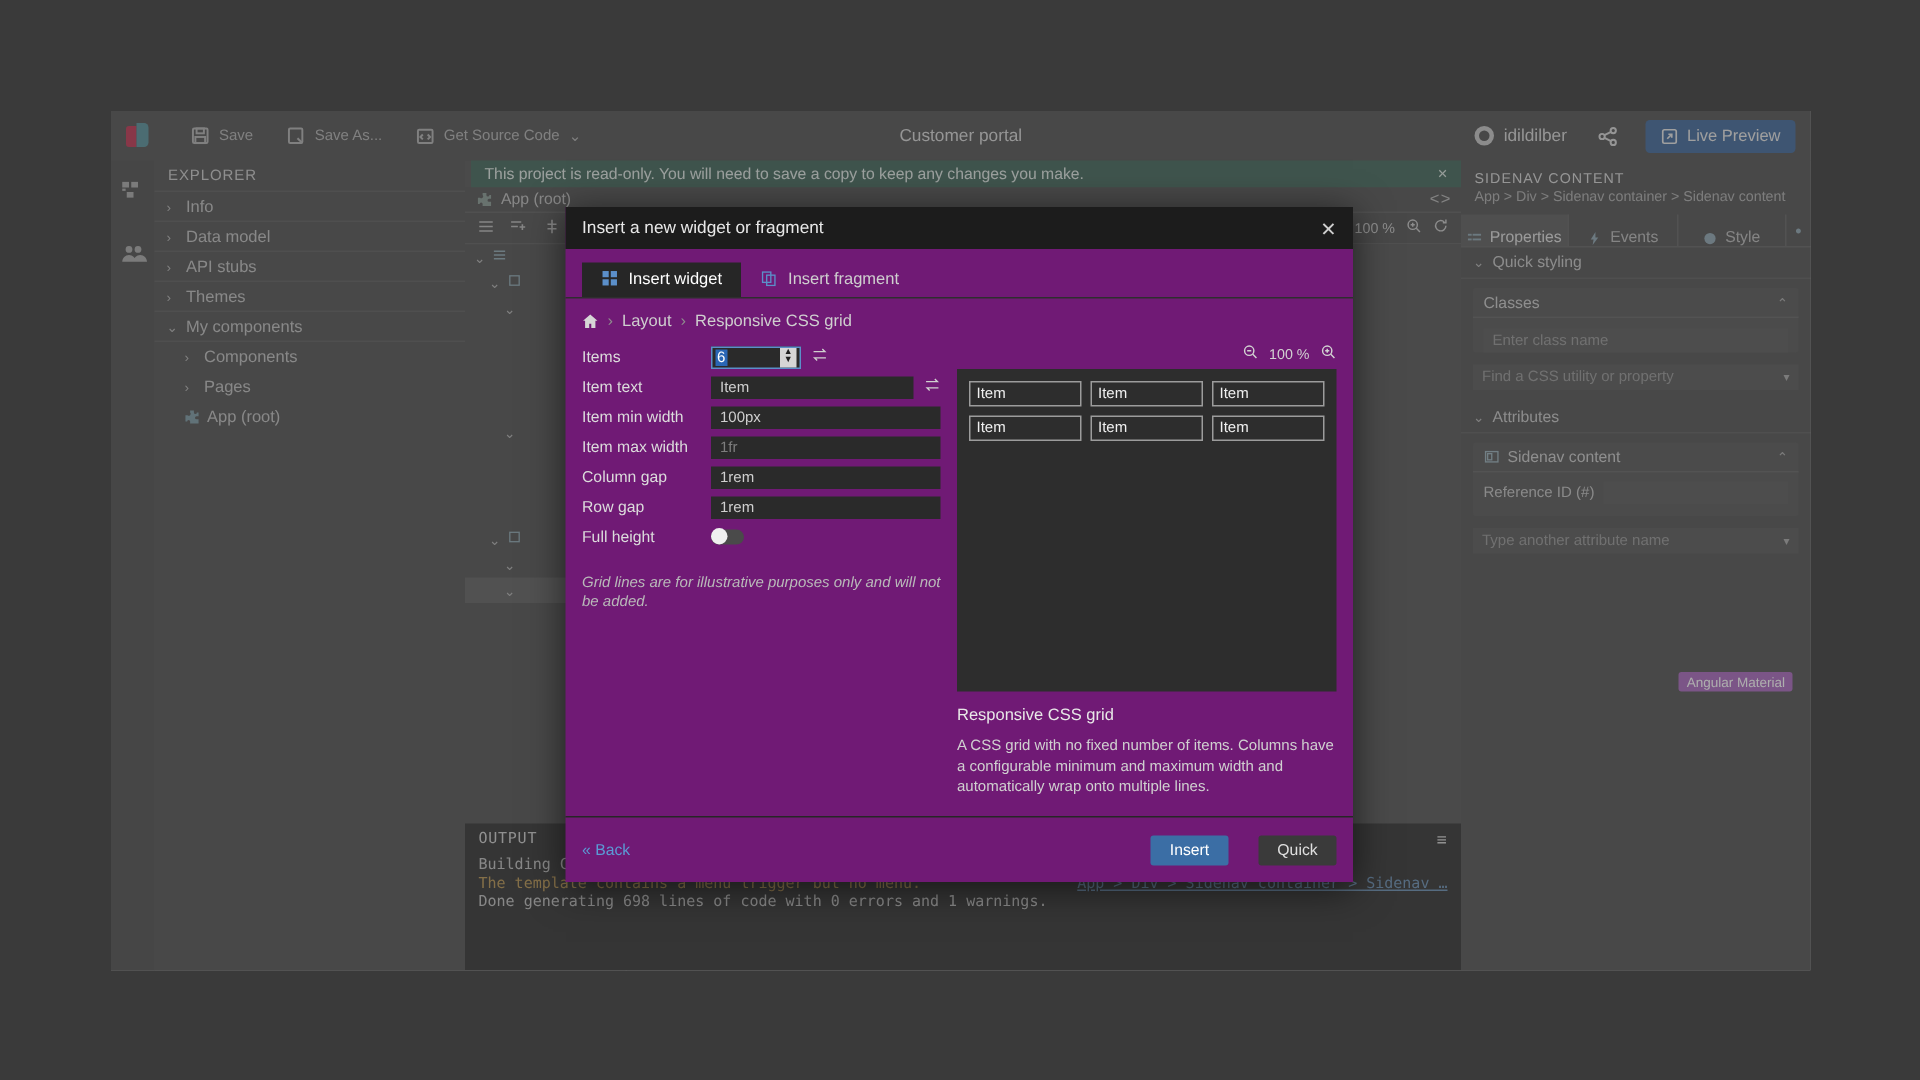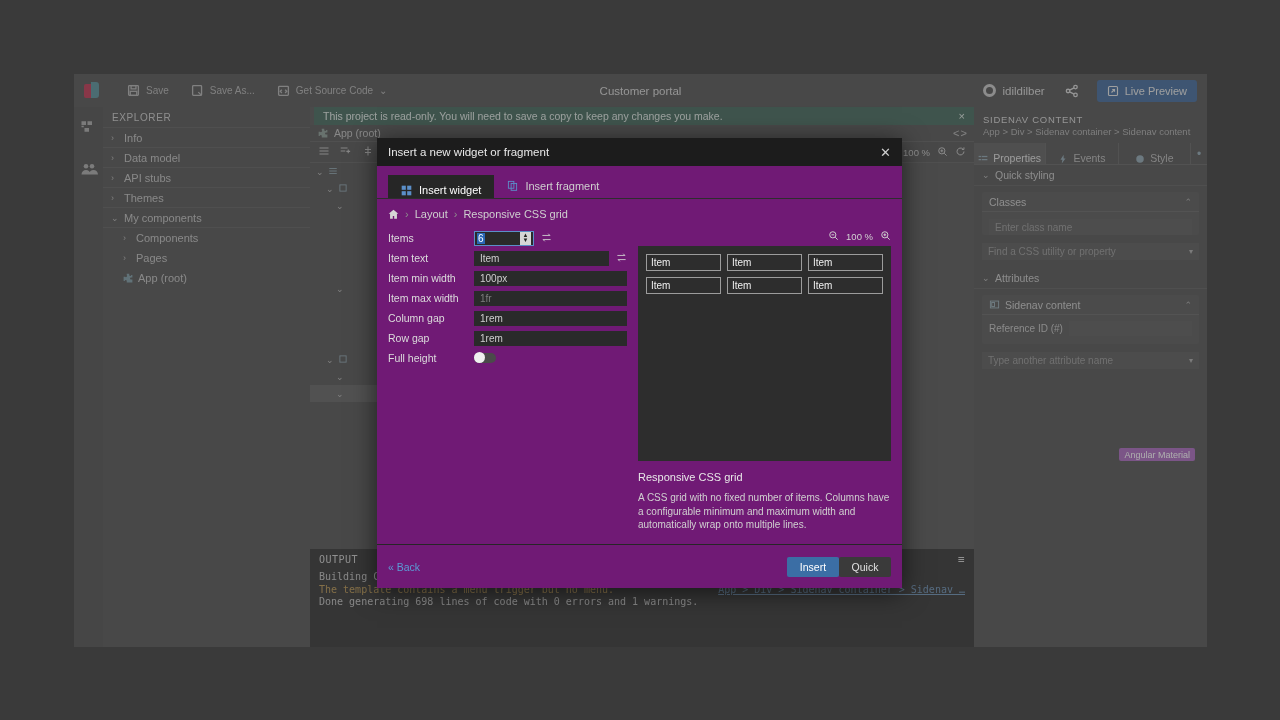--- a/index.html
+++ b/index.html
@@ -231,21 +231,21 @@
     height:28px; display:flex; align-items:center; padding:0 11px;
     background:#1c1c1c; font-size:11.5px; color:#e8e8e8;
   }
   .dlg-close { margin-left:auto; font-size:13px; color:#cfcfcf; line-height:1; }
   .dlg-tabs { display:flex; height:24px; margin-top:9px; padding-left:11px; border-bottom:1px solid #2e2e2e; }
   .dlg-tab {
     display:flex; align-items:center; gap:7px;
     padding:0 13px; font-size:11px; color:#cfcfcf;
     border-bottom:2px solid transparent;
   }
-  .dlg-tab.active { background:#262626; color:#fff;align-items:flex-end; }
+  .dlg-tab.active { background:#262626; color:#fff; }
   .dlg-tab svg { width:11px; height:11px; fill:#5b8fc9; }
   .dlg-tab.active svg { fill:#5b8fc9; }
   .breadcrumb {
     display:flex; align-items:center; gap:6px;
     padding:9px 11px 6px 11px; font-size:11px; color:#cfcfcf;
   }
   .breadcrumb svg { width:11px; height:11px; fill:#d6d6d6; }
   .bc-sep { color:#8e8e8e; }
 
   .dlg-body { display:flex; flex:1; min-height:0; }
@@ -299,21 +299,21 @@
     font-size:10px; color:#f0f0f0;
   }
   .prev-title { margin-top:10px; font-size:11px; color:#e8e8e8; }
   .prev-desc { margin-top:8px; font-size:10px; color:#d0d0d0; line-height:13.5px; }
 
   .dlg-footer {
     height:44px; display:flex; align-items:center; padding:0 11px;
     border-top:1px solid #262626;
   }
   .back-link { font-size:10.5px; color:#5b9bd5; }
-  .btns { margin-left:auto; display:flex; gap:0; }
+  .btns { margin-left:auto; display:flex; gap:20px; }
   .btn {
     height:20px; min-width:52px; padding:0 12px;
     display:flex; align-items:center; justify-content:center;
     font-size:10.5px; border-radius:2px;
   }
   .btn-primary { background:#3b6ea5; color:#fff; }
   .btn-secondary { background:#3a3a3a; color:#e0e0e0; }
 </style>
 </head>
 <body>
@@ -699,20 +699,21 @@
         <div class="form-row">
           <span class="form-label">Row gap</span>
           <span class="form-input">1rem</span>
         </div>
 
         <div class="form-row">
           <span class="form-label">Full height</span>
           <span class="toggle"></span>
         </div>
 
+        <div class="hint">Grid lines are for illustrative purposes only and will not be added.</div>
       </div>
 
       <div class="dlg-right">
         <div class="preview-top">
           <span><svg viewBox="0 0 16 16">
                 <circle cx="7" cy="7" r="4.5"></circle>
                 <path d="M10.5 10.5L14 14M5 7h4"></path>
               </svg></span>
           <span>100 %</span>
           <span><svg viewBox="0 0 16 16">

